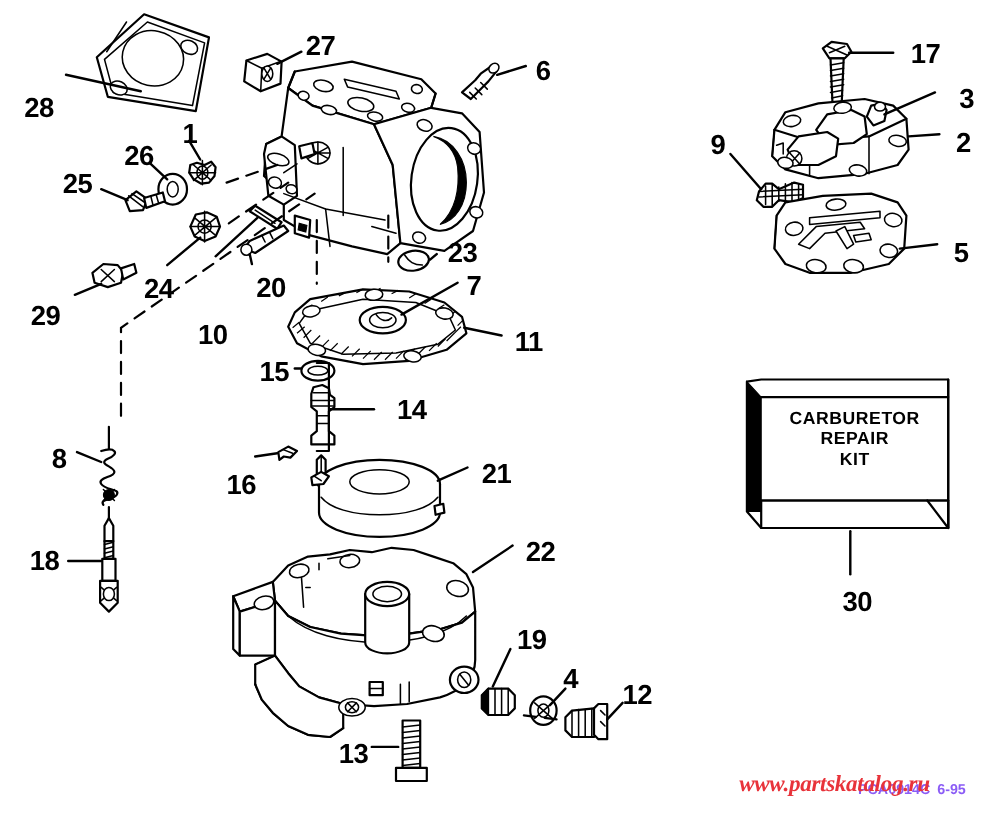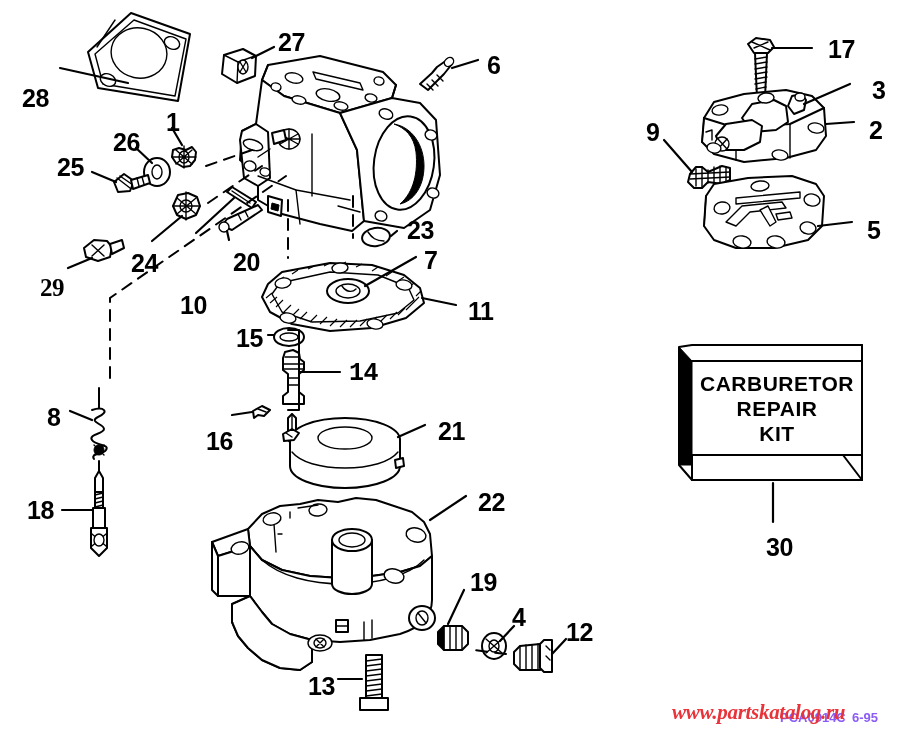--- a/index.html
+++ b/index.html
@@ -4,21 +4,21 @@
 <style>
   html,body{margin:0;padding:0;background:#fff;}
   body{width:900px;height:740px;overflow:hidden;
        font-family:"Liberation Sans",sans-serif;}
   #sheet{position:relative;width:900px;height:740px;background:#ffffff;}
   #sheet svg{position:absolute;left:0;top:0;}
   .lbl{position:absolute;font-family:"Liberation Sans",sans-serif;
        font-weight:bold;font-size:25px;color:#000;line-height:1;
        letter-spacing:-0.5px;white-space:nowrap;}
   .kittext{position:absolute;font-family:"Liberation Sans",sans-serif;
-       font-weight:bold;font-size:21px;color:#000;line-height:1.18;
+       font-weight:bold;font-size:16px;color:#000;line-height:1.18;
        text-align:center;letter-spacing:0.5px;white-space:pre-line;}
   .code{position:absolute;font-family:"Liberation Sans",sans-serif;
        font-weight:bold;font-size:13px;color:#8b5cf6;white-space:nowrap;
        letter-spacing:0px;}
   .wmark{position:absolute;font-family:"Liberation Serif",serif;
        font-weight:bold;font-style:italic;font-size:21px;
        color:#e8333a;white-space:nowrap;letter-spacing:-0.3px;}
 </style>
 </head>
 <body>
@@ -438,26 +438,26 @@
 
 <div class="lbl" style="left:22px;top:63px;margin-top:23px;">28</div>
 <div class="lbl" style="left:278px;top:30px;">27</div>
 <div class="lbl" style="left:487px;top:53px;">6</div>
 <div class="lbl" style="left:113px;top:130px;">26</div>
 <div class="lbl" style="left:166px;top:110px;">1</div>
 <div class="lbl" style="left:57px;top:155px;">25</div>
 <div class="lbl" style="left:131px;top:251px;">24</div>
 <div class="lbl" style="left:180px;top:252px;margin-top:41px;">10</div>
 <div class="lbl" style="left:213px;top:250px;margin-left:20px;">20</div>
-<div class="lbl" style="left:40px;top:275px;font-family:Liberation Serif, serif;">29</div>
+<div class="lbl" style="left:28px;top:275px;">29</div>
 <div class="lbl" style="left:407px;top:218px;">23</div>
 <div class="lbl" style="left:424px;top:248px;">7</div>
 <div class="lbl" style="left:468px;top:299px;">11</div>
 <div class="lbl" style="left:236px;top:326px;">15</div>
-<div class="lbl" style="left:349px;top:361px;font-family:Liberation Mono, monospace;">14</div>
+<div class="lbl" style="left:361px;top:361px;">14</div>
 <div class="lbl" style="left:206px;top:409px;margin-top:20px;">16</div>
 <div class="lbl" style="left:438px;top:419px;">21</div>
 <div class="lbl" style="left:47px;top:405px;">8</div>
 <div class="lbl" style="left:27px;top:498px;">18</div>
 <div class="lbl" style="left:478px;top:490px;">22</div>
 <div class="lbl" style="left:470px;top:570px;">19</div>
 <div class="lbl" style="left:512px;top:605px;">4</div>
 <div class="lbl" style="left:566px;top:620px;">12</div>
 <div class="lbl" style="left:308px;top:674px;">13</div>
 <div class="lbl" style="left:828px;top:37px;text-align:right;">17</div>

